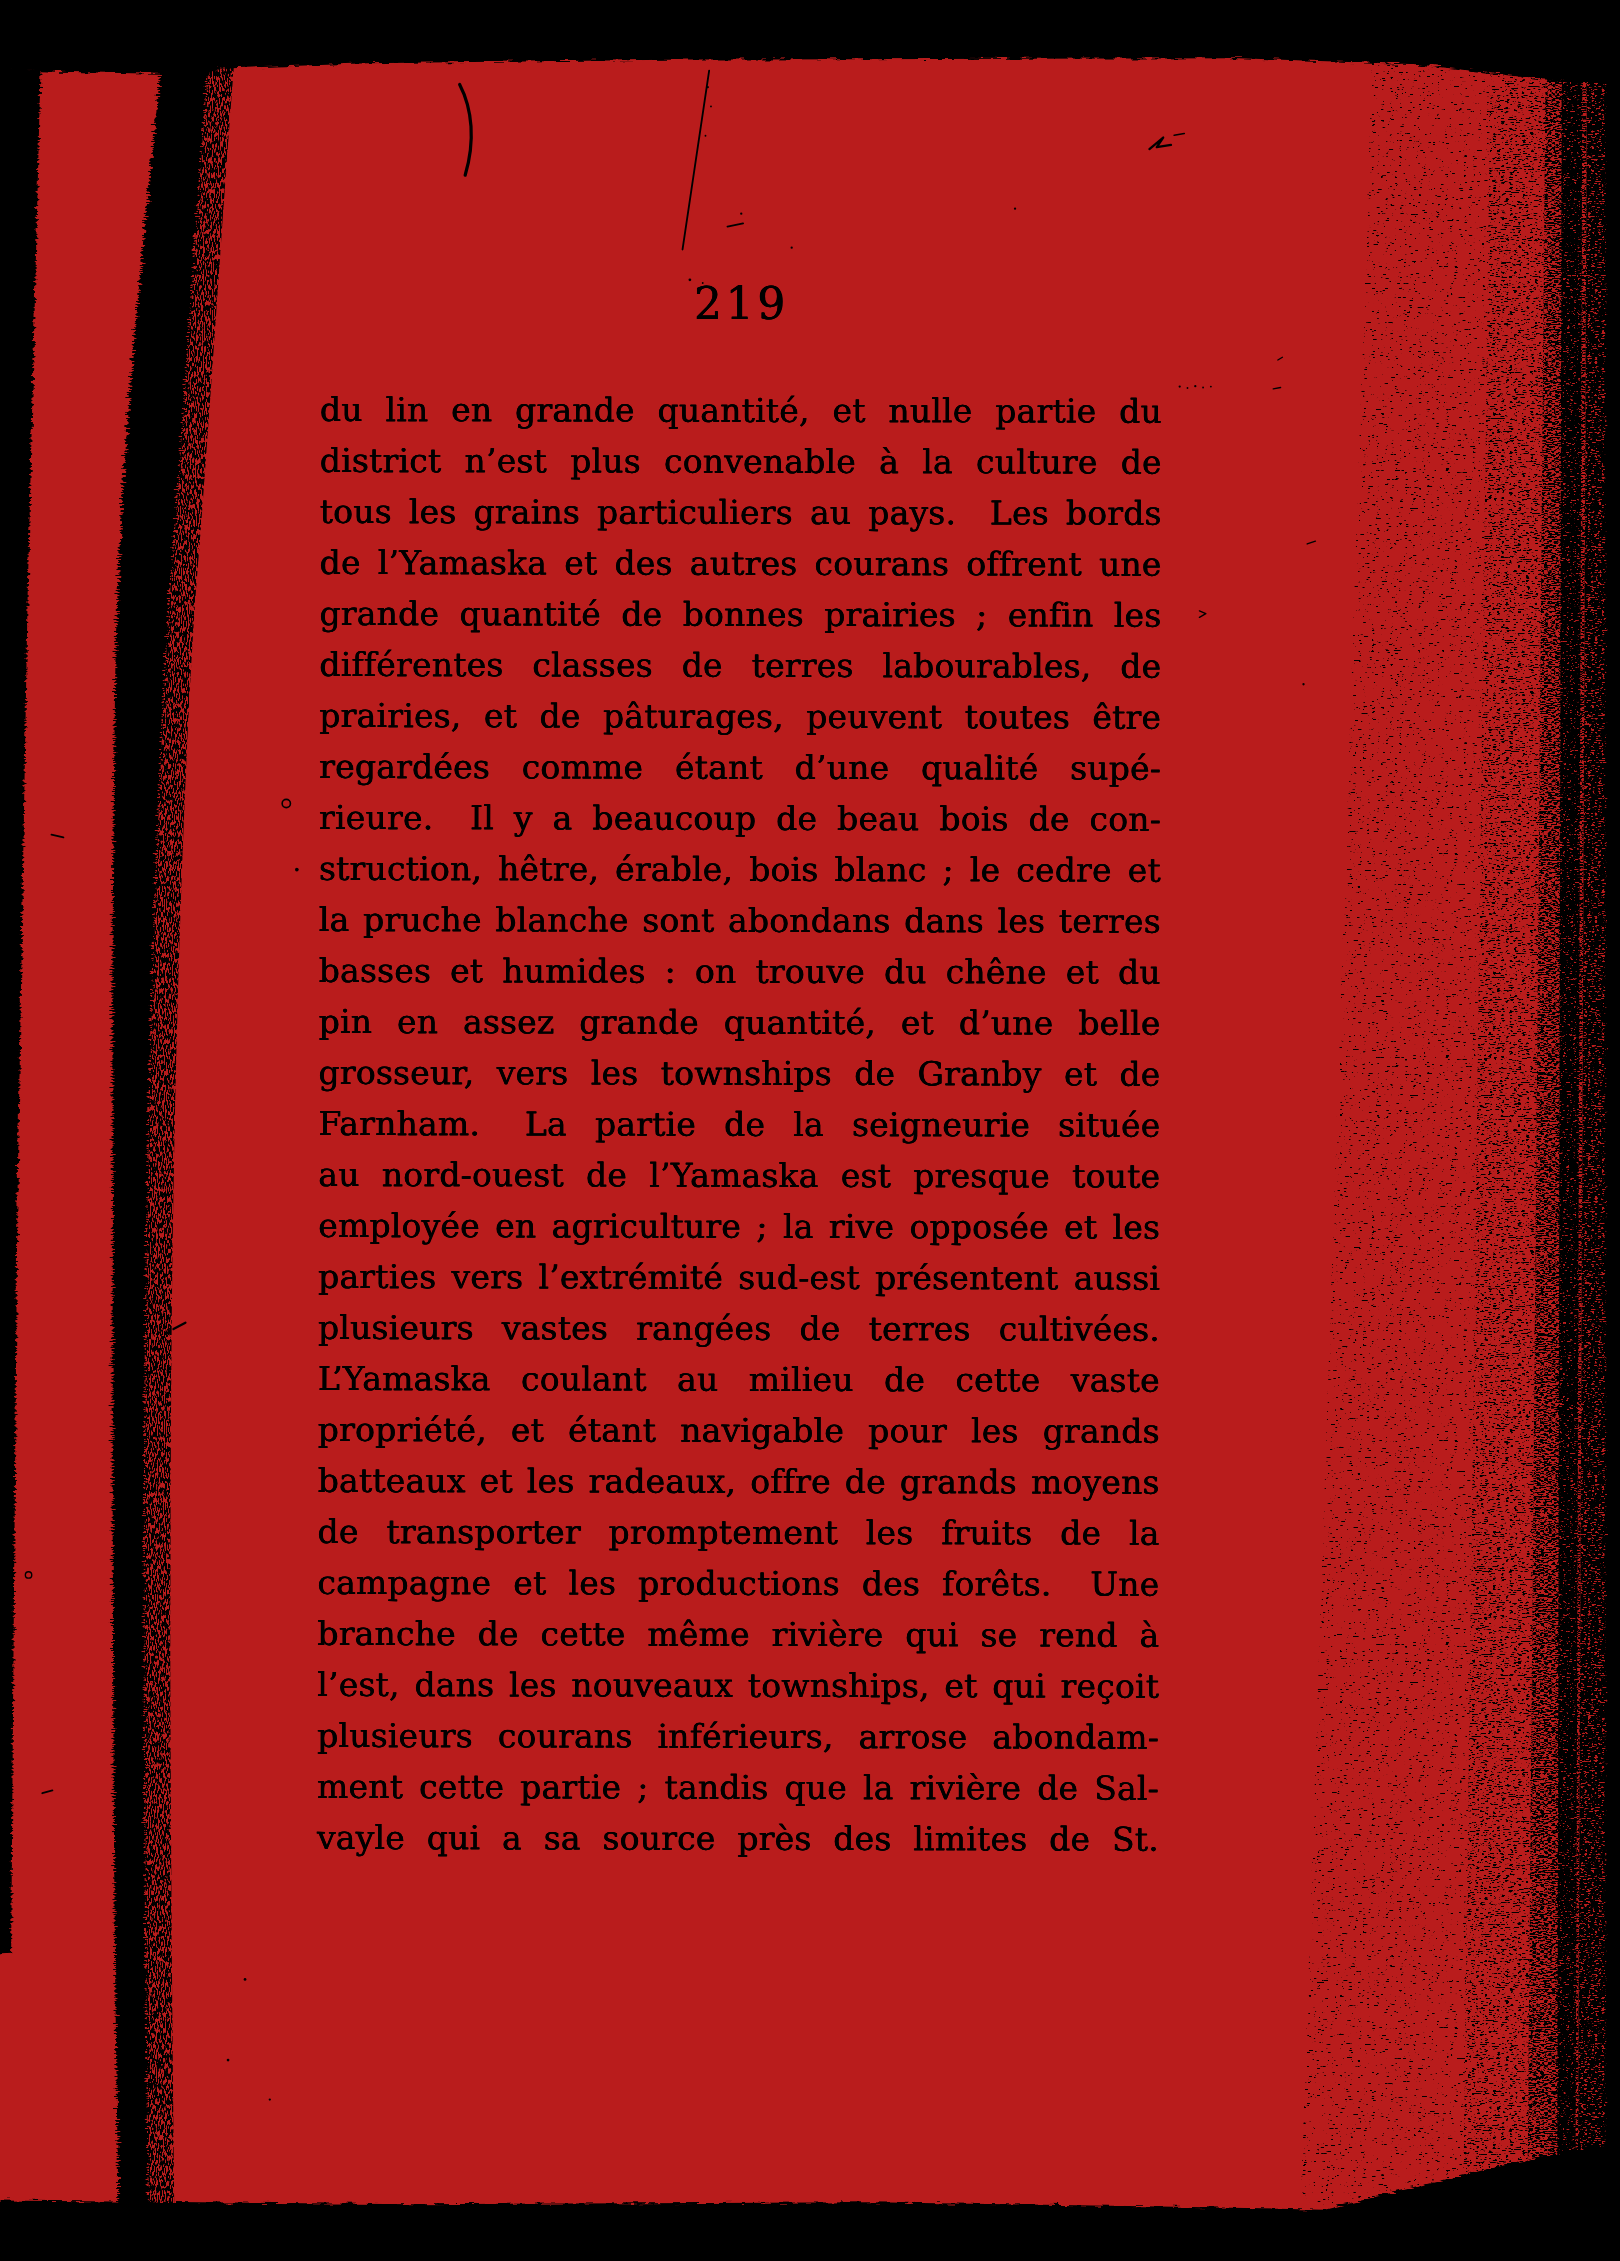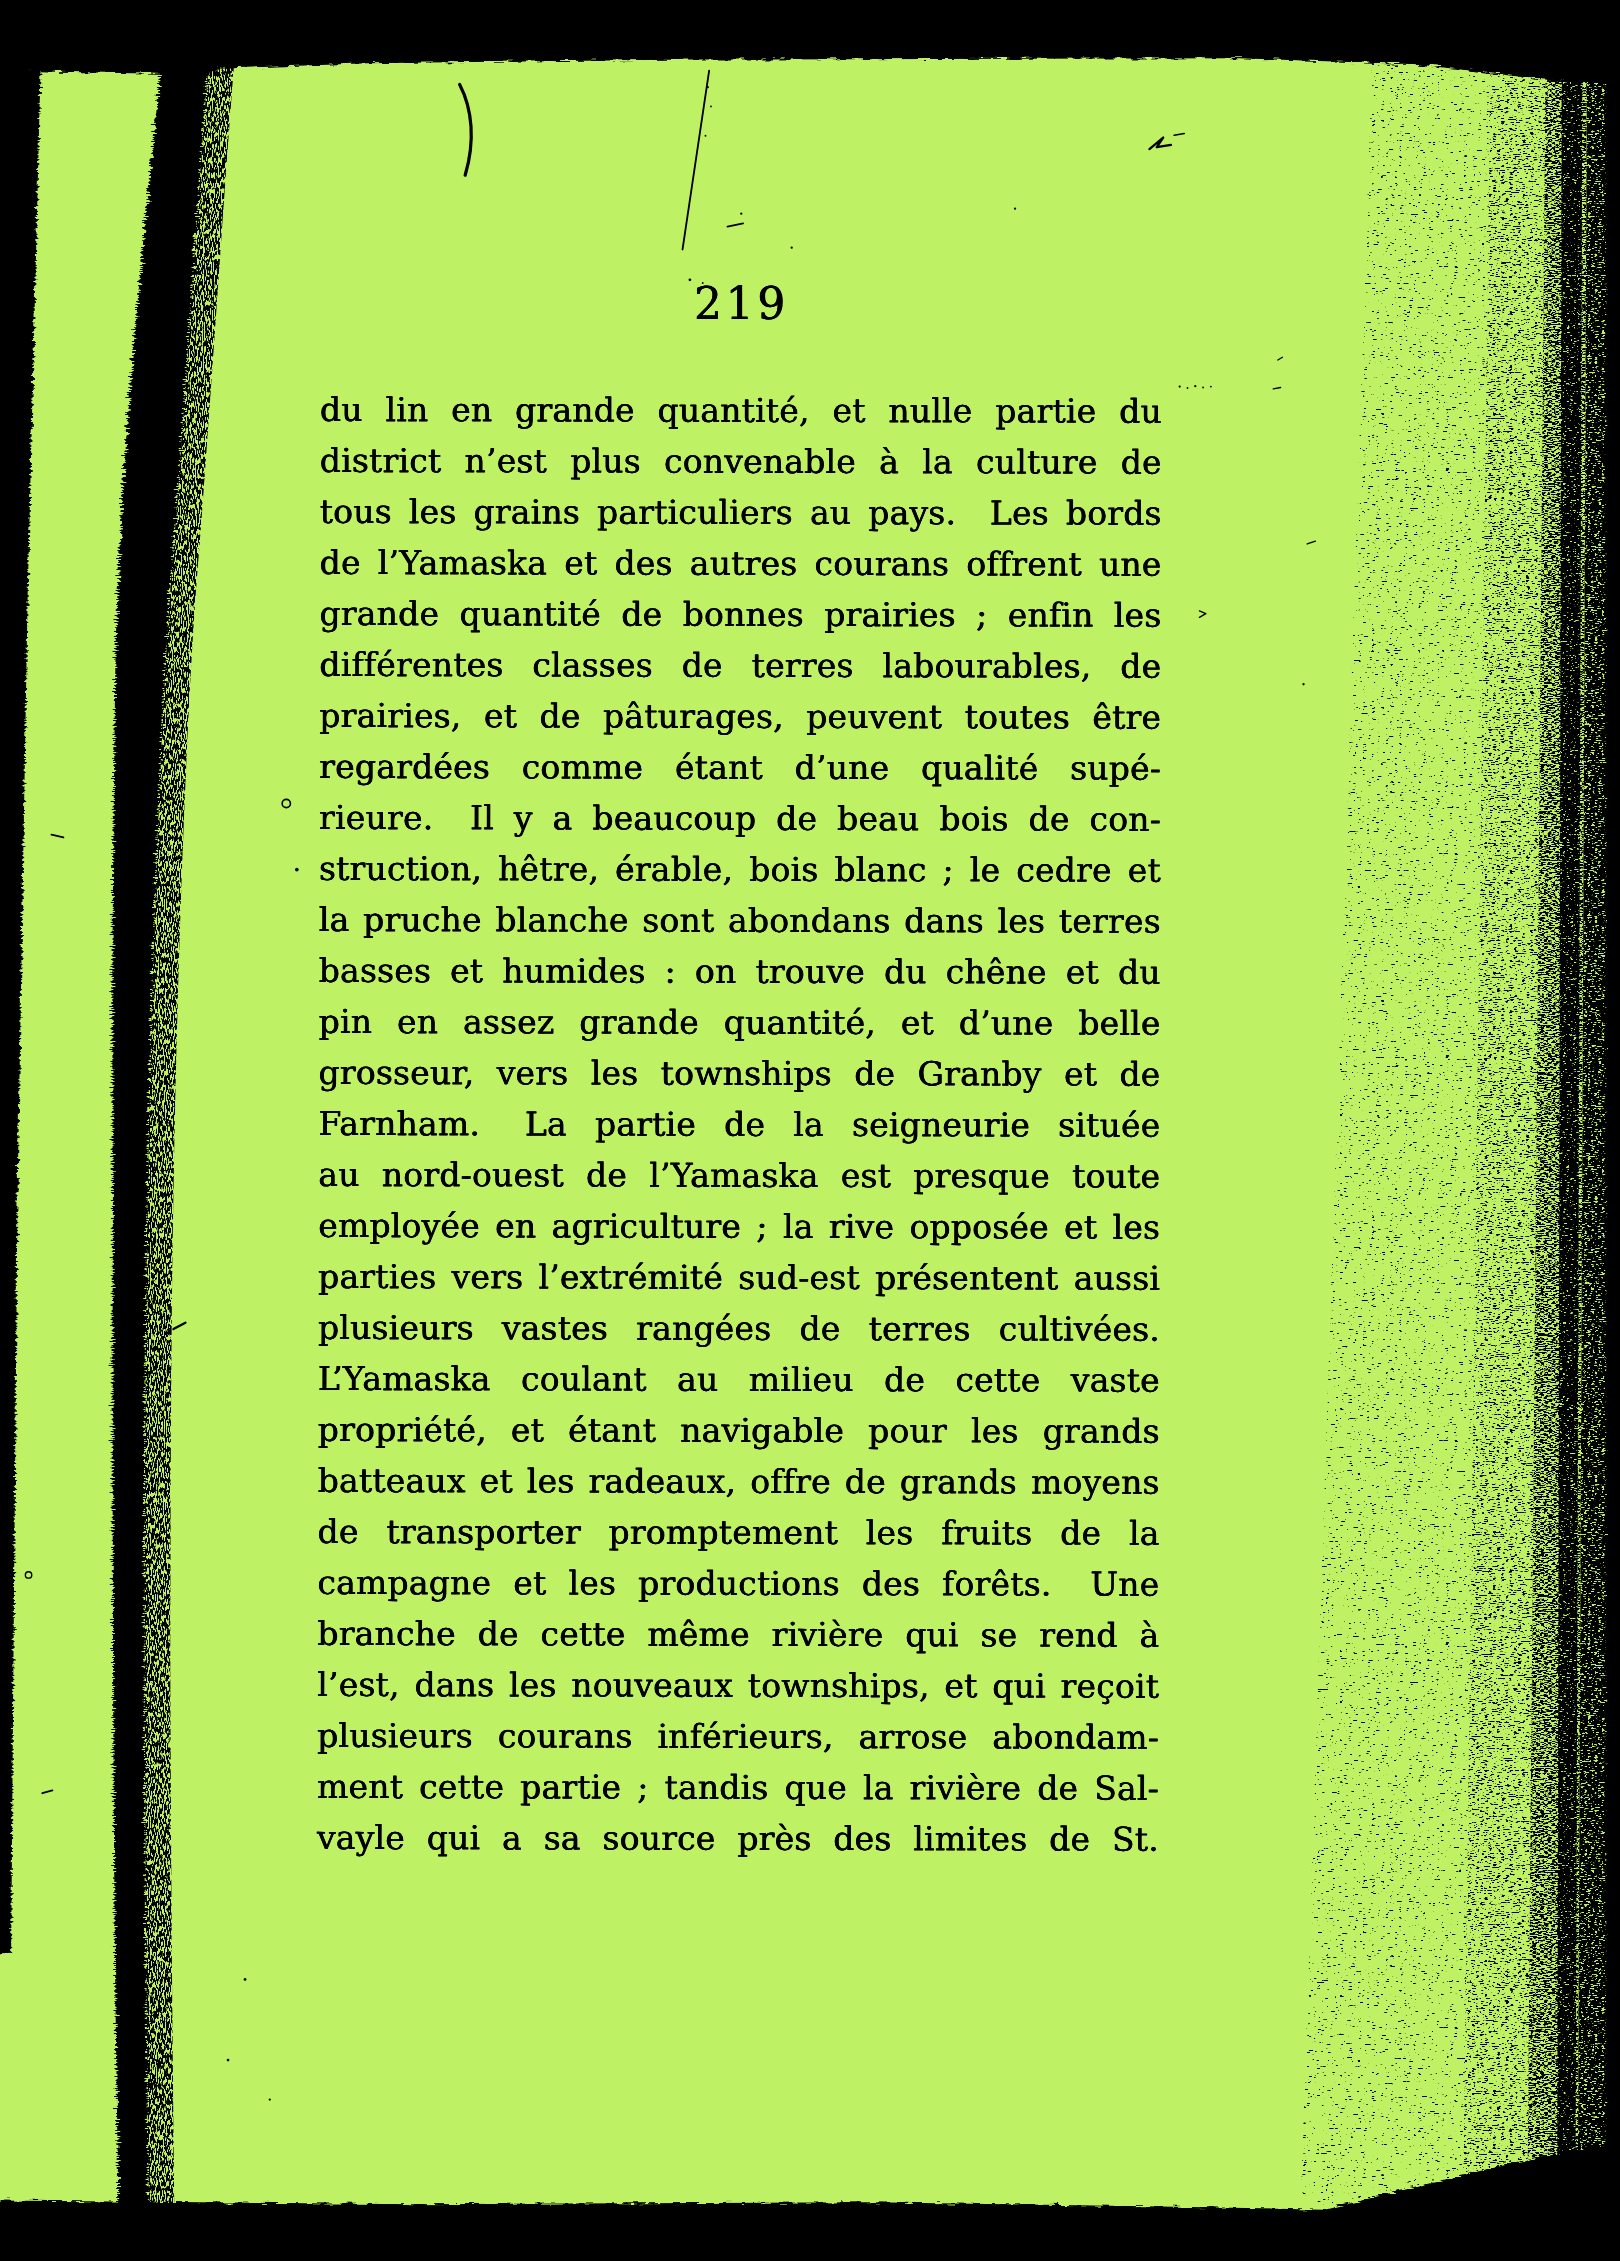--- a/index.html
+++ b/index.html
@@ -1,19 +1,19 @@
 <!DOCTYPE html>
 <html lang="fr" style="font-size:7.3px"><head>
 <meta charset="utf-8">
 <style>
   html,body{margin:0;padding:0;background:#ffffff;}
   .page{
     position:relative;
     width:1621px;height:2261px;
-    background:#bef264;
+    background:#b91c1c;
     overflow:hidden;
     font-family:"DejaVu Serif","Liberation Serif",serif;
     color:#000000;
   }
   .artifacts{position:absolute;left:0;top:0;width:1621px;height:2261px;pointer-events:none;}
   .pagenum{
     position:absolute;left:693px;top:281px;width:97px;
     text-align:center;
     font-size:44px;line-height:46px;
     letter-spacing:3.7px;

